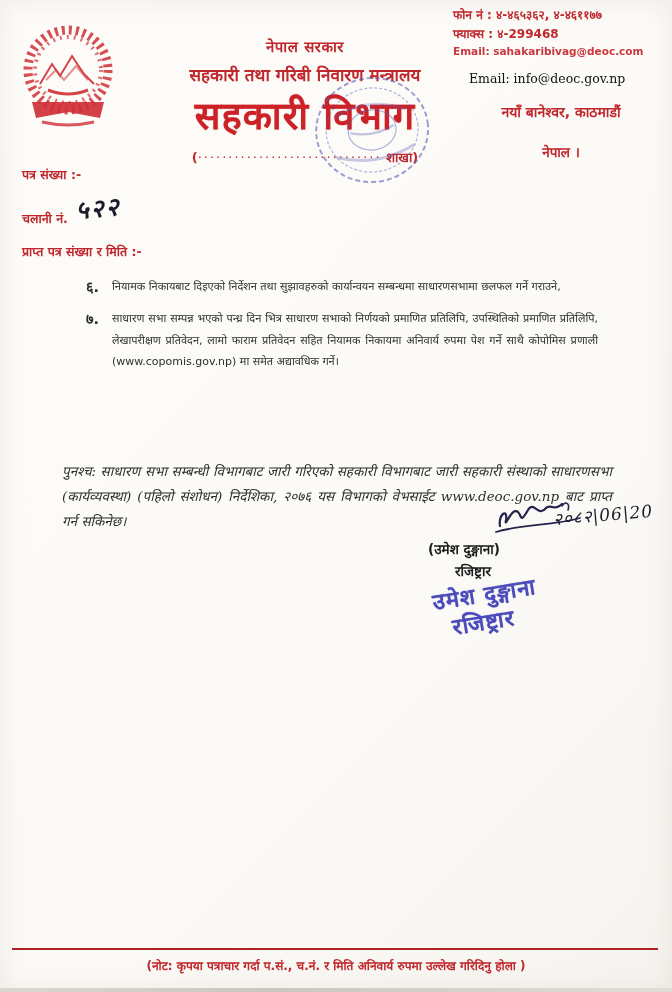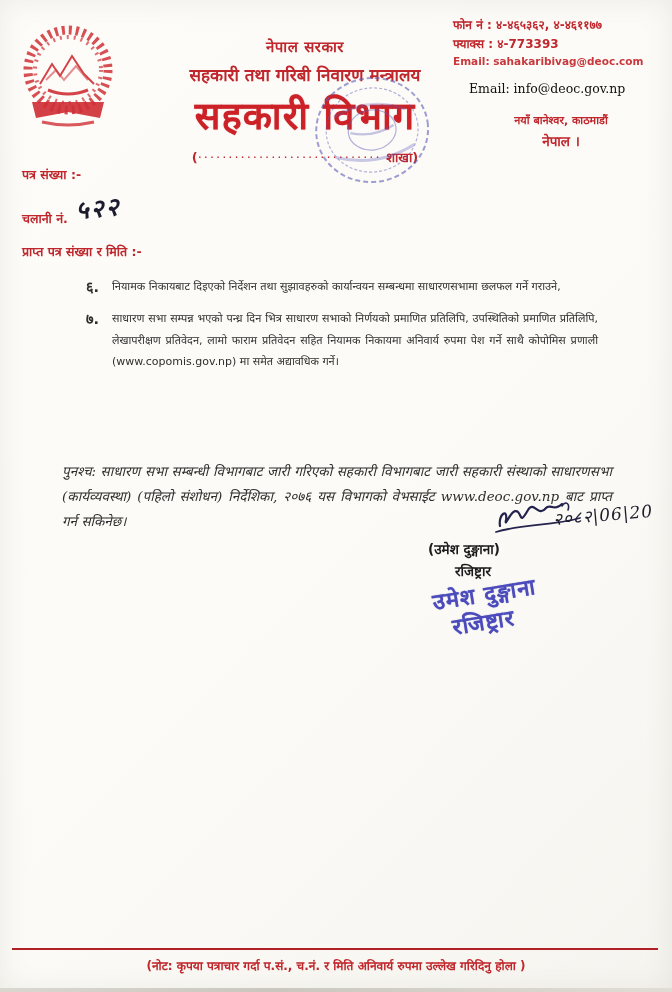--- a/index.html
+++ b/index.html
@@ -16,27 +16,27 @@
   .emblem{position:absolute;left:18px;top:22px;width:100px;height:118px;}
   .head-center{position:absolute;left:140px;top:28px;width:330px;text-align:center;margin-top:8px;}
   .gov-line{font-size:15px;font-weight:bold;color:#c0272d;letter-spacing:.5px;}
   .ministry-line{font-size:17px;font-weight:bold;color:#c0272d;margin-top:7px;}
   .dept-line{font-size:38px;font-weight:bold;color:#cc2127;margin-top:2px;letter-spacing:1px;
              text-shadow:0 0 1px rgba(204,33,39,.5);}
   .branch-line{font-size:13px;color:#c0272d;margin-top:8px;font-weight:bold;}
   .branch-dots{letter-spacing:2px;font-weight:normal;}
   .hstamp{position:absolute;left:292px;top:68px;width:160px;height:122px;opacity:.58;
           transform:rotate(-8deg);pointer-events:none;}
-  .contact{position:absolute;left:453px;top:16px;width:216px;line-height:1.55;}
+  .contact{position:absolute;left:453px;top:6px;width:216px;line-height:1.55;}
   .contact .c-red{font-size:12px;font-weight:bold;color:#c0272d;}
   .contact .c-small{font-size:10.5px;font-weight:bold;color:#c8393e;}
   .contact .c-black{font-size:12.5px;font-weight:normal;color:#111;
                     font-family:"DejaVu Serif","Liberation Serif",serif;margin:10px 0 0 16px;}
-  .contact .c-addr{font-size:11px;font-weight:bold;color:#c0272d;text-align:center;margin-top:13px;}
-  .contact .c-addr2{font-size:13.5px;font-weight:bold;color:#c0272d;text-align:center;margin-top:2px;}
+  .contact .c-addr{font-size:14px;font-weight:bold;color:#c0272d;text-align:center;margin-top:13px;}
+  .contact .c-addr2{font-size:13.5px;font-weight:bold;color:#c0272d;text-align:center;margin-top:18px;}
   
   .refblock{position:absolute;left:22px;top:166px;width:260px;}
   .ref-line{font-size:12.5px;font-weight:bold;color:#c0272d;margin-bottom:13px;}
   .chalani-row{position:relative;}
   .hand-ink{display:inline-block;font-size:25px;color:#1c1c2e;
             font-style:italic;transform:rotate(-6deg) translateY(-6px);
             font-family:"DejaVu Serif","Liberation Serif",serif;margin-left:8px;letter-spacing:2px;}
   
   .body-list{position:absolute;left:86px;top:276px;width:512px;color:#2e2e2e;}
   .item{display:flex;margin-bottom:11px;}
@@ -95,21 +95,21 @@
       <ellipse cx="80" cy="62" rx="46" ry="42" stroke-width="1.2" stroke-dasharray="3 2" opacity=".8"></ellipse>
       <ellipse cx="80" cy="62" rx="24" ry="20" stroke-width="1.2" opacity=".8"></ellipse>
       <path d="M40 84 Q80 100 120 82" stroke-width="3" opacity=".55"></path>
       <path d="M44 44 Q80 28 116 46" stroke-width="3" opacity=".45"></path>
       <path d="M58 62 Q80 70 102 60" stroke-width="2.4" opacity=".6"></path>
     </g>
   </svg>
 
   <div class="contact">
     <div class="c-red">फोन नं : ४-४६५३६२, ४-४६११७७</div>
-    <div class="c-red">फ्याक्स : ४-773393</div>
+    <div class="c-red">फ्याक्स : ४-299468</div>
     <div class="c-small">Email: sahakaribivag@deoc.com</div>
     <div class="c-black">Email: info@deoc.gov.np</div>
     <div class="c-addr">नयाँ बानेश्वर, काठमाडौं</div>
     <div class="c-addr2">नेपाल ।</div>
   </div>
 
   <div class="refblock">
     <div class="ref-line">पत्र संख्या :-</div>
     <div class="ref-line chalani-row"><span>चलानी नं.</span><span class="hand-ink">५२२</span></div>
     <div class="ref-line">प्राप्त पत्र संख्या र मिति :-</div>

